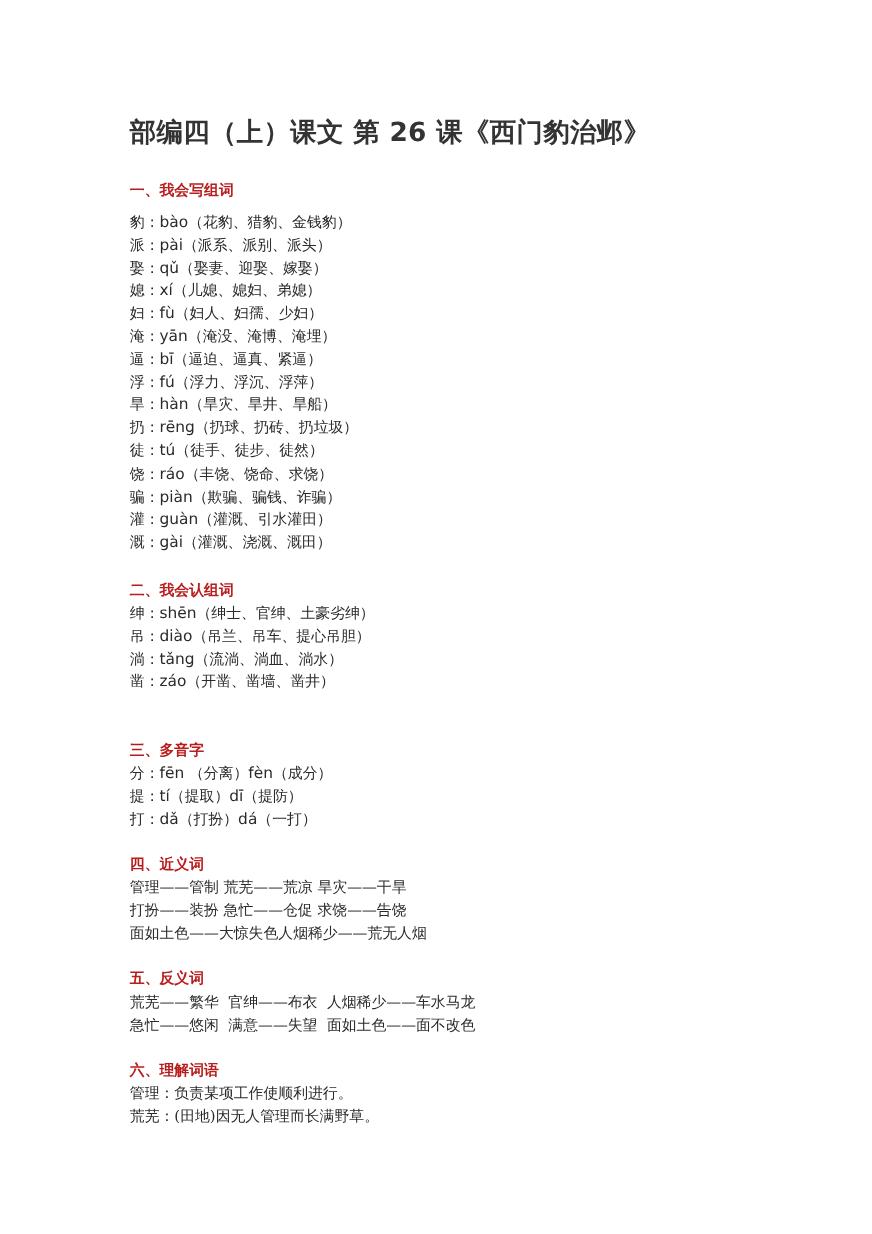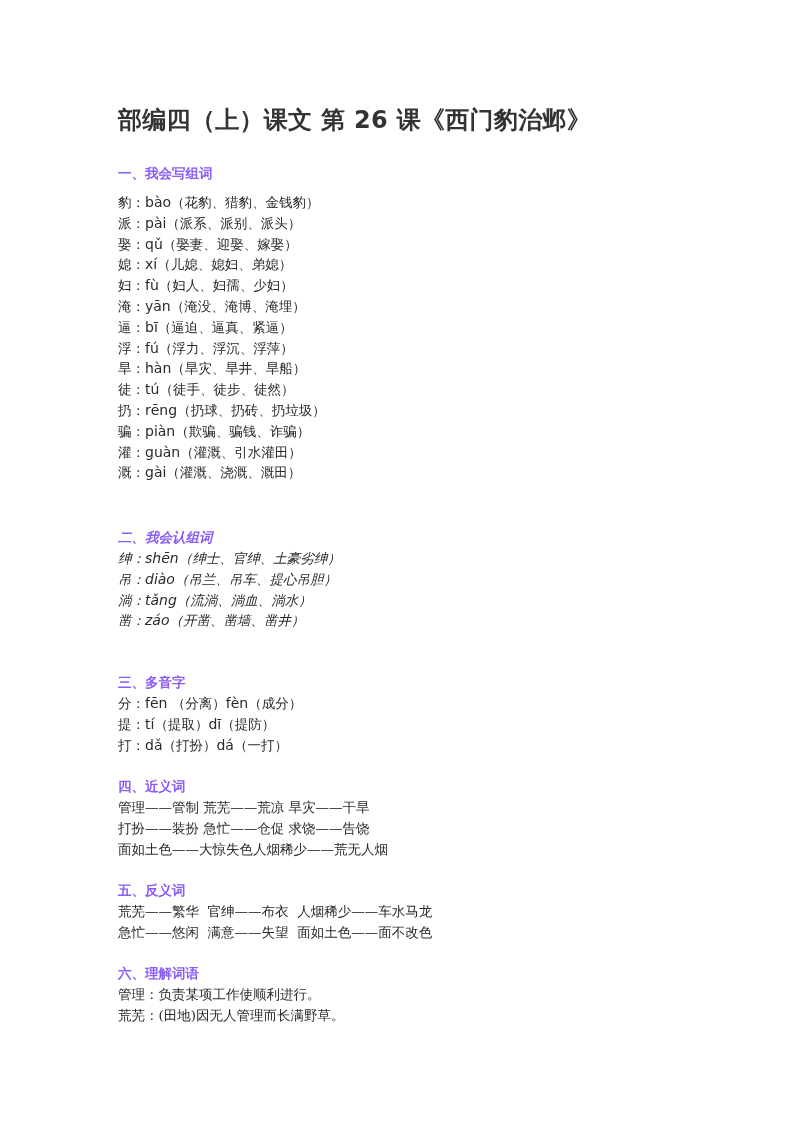--- a/index.html
+++ b/index.html
@@ -11,21 +11,21 @@
     .page { position: absolute; left: 118px; top: 0; width: 600px; }
     .title {
       position: absolute; top: 104px; left: 0;
       font-family: "DejaVu Sans", "Liberation Sans", sans-serif;
       font-weight: bold; font-size: 24px; color: #333333; white-space: nowrap;
       letter-spacing: 0.3px;
     }
     .section { position: absolute; left: 0; }
     .heading {
       font-family: "DejaVu Sans", "Liberation Sans", sans-serif;
-      font-weight: bold; font-size: 13.5px; color: #8b5cf6;
+      font-weight: bold; font-size: 13.5px; color: #b91c1c;
       height: 21px; line-height: 21px; white-space: nowrap;
     }
     .line {
       font-size: 13.5px; height: 20.8px; line-height: 20.8px; white-space: nowrap; color: #2a2a2a;
     }
     .pinyin { font-family: "DejaVu Sans", "Liberation Sans", sans-serif; font-size: 14px; }
   </style>
 </head>
 <body>
 
@@ -37,28 +37,29 @@
     <div style="height:8px;"></div>
     <div class="line"><span>豹：</span><span class="pinyin">bào</span><span>（花豹、猎豹、金钱豹）</span></div>
     <div class="line"><span>派：</span><span class="pinyin">pài</span><span>（派系、派别、派头）</span></div>
     <div class="line"><span>娶：</span><span class="pinyin">qǔ</span><span>（娶妻、迎娶、嫁娶）</span></div>
     <div class="line"><span>媳：</span><span class="pinyin">xí</span><span>（儿媳、媳妇、弟媳）</span></div>
     <div class="line"><span>妇：</span><span class="pinyin">fù</span><span>（妇人、妇孺、少妇）</span></div>
     <div class="line"><span>淹：</span><span class="pinyin">yān</span><span>（淹没、淹博、淹埋）</span></div>
     <div class="line"><span>逼：</span><span class="pinyin">bī</span><span>（逼迫、逼真、紧逼）</span></div>
     <div class="line"><span>浮：</span><span class="pinyin">fú</span><span>（浮力、浮沉、浮萍）</span></div>
     <div class="line"><span>旱：</span><span class="pinyin">hàn</span><span>（旱灾、旱井、旱船）</span></div>
+    <div class="line"><span>扔：</span><span class="pinyin">rēng</span><span>（扔球、扔砖、扔垃圾）</span></div>
     <div class="line"><span>徒：</span><span class="pinyin">tú</span><span>（徒手、徒步、徒然）</span></div>
-    <div class="line"><span>扔：</span><span class="pinyin">rēng</span><span>（扔球、扔砖、扔垃圾）</span></div>
+    <div class="line"><span>饶：</span><span class="pinyin">ráo</span><span>（丰饶、饶命、求饶）</span></div>
     <div class="line"><span>骗：</span><span class="pinyin">piàn</span><span>（欺骗、骗钱、诈骗）</span></div>
     <div class="line"><span>灌：</span><span class="pinyin">guàn</span><span>（灌溉、引水灌田）</span></div>
     <div class="line"><span>溉：</span><span class="pinyin">gài</span><span>（灌溉、浇溉、溉田）</span></div>
   </div>
 
-  <div class="section" style="top:527px;font-style:italic;">
+  <div class="section" style="top:527px;">
     <div class="heading">二、我会认组词</div>
     <div class="line"><span>绅：</span><span class="pinyin">shēn</span><span>（绅士、官绅、土豪劣绅）</span></div>
     <div class="line"><span>吊：</span><span class="pinyin">diào</span><span>（吊兰、吊车、提心吊胆）</span></div>
     <div class="line"><span>淌：</span><span class="pinyin">tǎng</span><span>（流淌、淌血、淌水）</span></div>
     <div class="line"><span>凿：</span><span class="pinyin">záo</span><span>（开凿、凿墙、凿井）</span></div>
   </div>
 
   <div class="section" style="top:672px;">
     <div class="heading">三、多音字</div>
     <div class="line"><span>分：</span><span class="pinyin">fēn</span><span> （分离）</span><span class="pinyin">fèn</span><span>（成分）</span></div>

